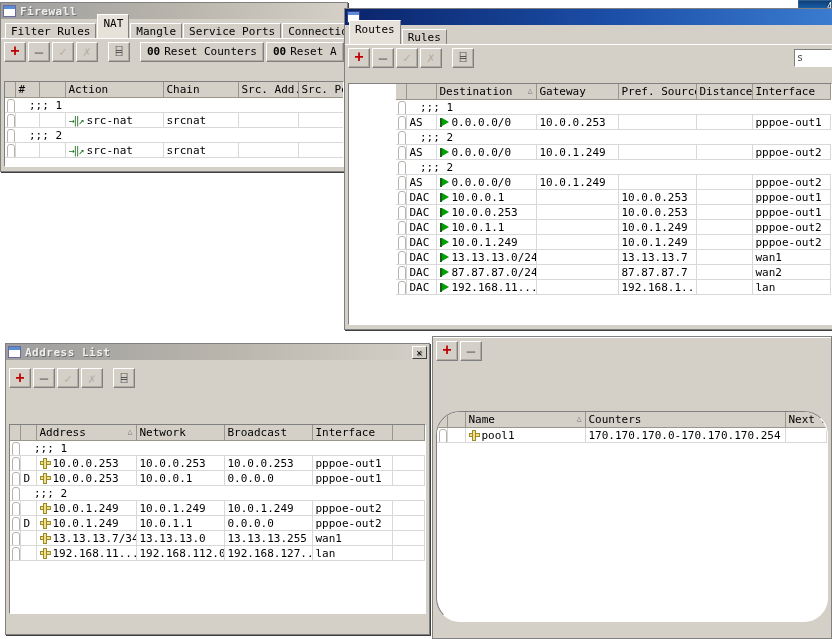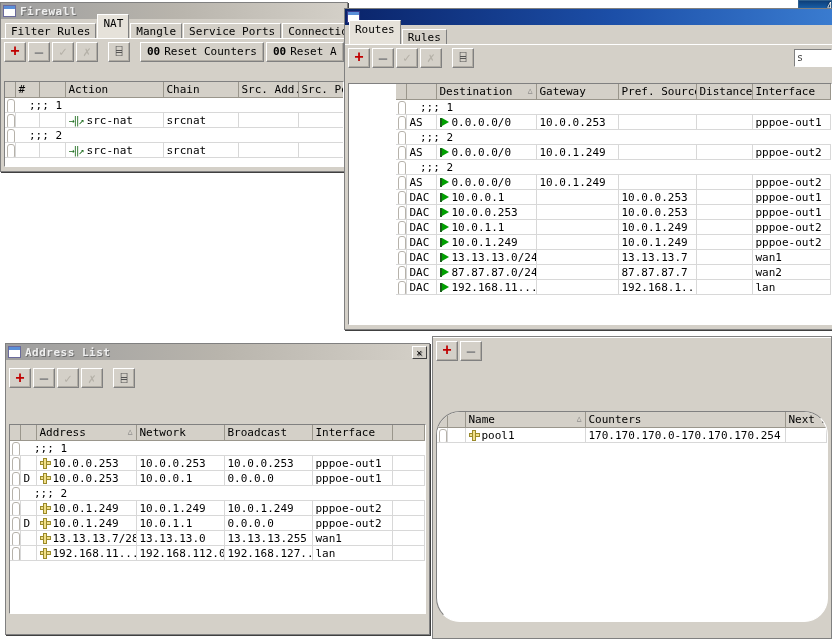--- a/index.html
+++ b/index.html
@@ -637,21 +637,21 @@
               <td>D</td>
               <td><span class="addricon"></span><span>10.0.1.249</span></td>
               <td>10.0.1.1</td>
               <td>0.0.0.0</td>
               <td>pppoe-out2</td>
               <td></td>
             </tr>
             <tr>
               <td class="railcell"></td>
               <td></td>
-              <td><span class="addricon"></span><span>13.13.13.7/28</span></td>
+              <td><span class="addricon"></span><span>13.13.13.7/34</span></td>
               <td>13.13.13.0</td>
               <td>13.13.13.255</td>
               <td>wan1</td>
               <td></td>
             </tr>
             <tr>
               <td class="railcell"></td>
               <td></td>
               <td><span class="addricon"></span><span>192.168.11...</span></td>
               <td>192.168.112.0</td>

